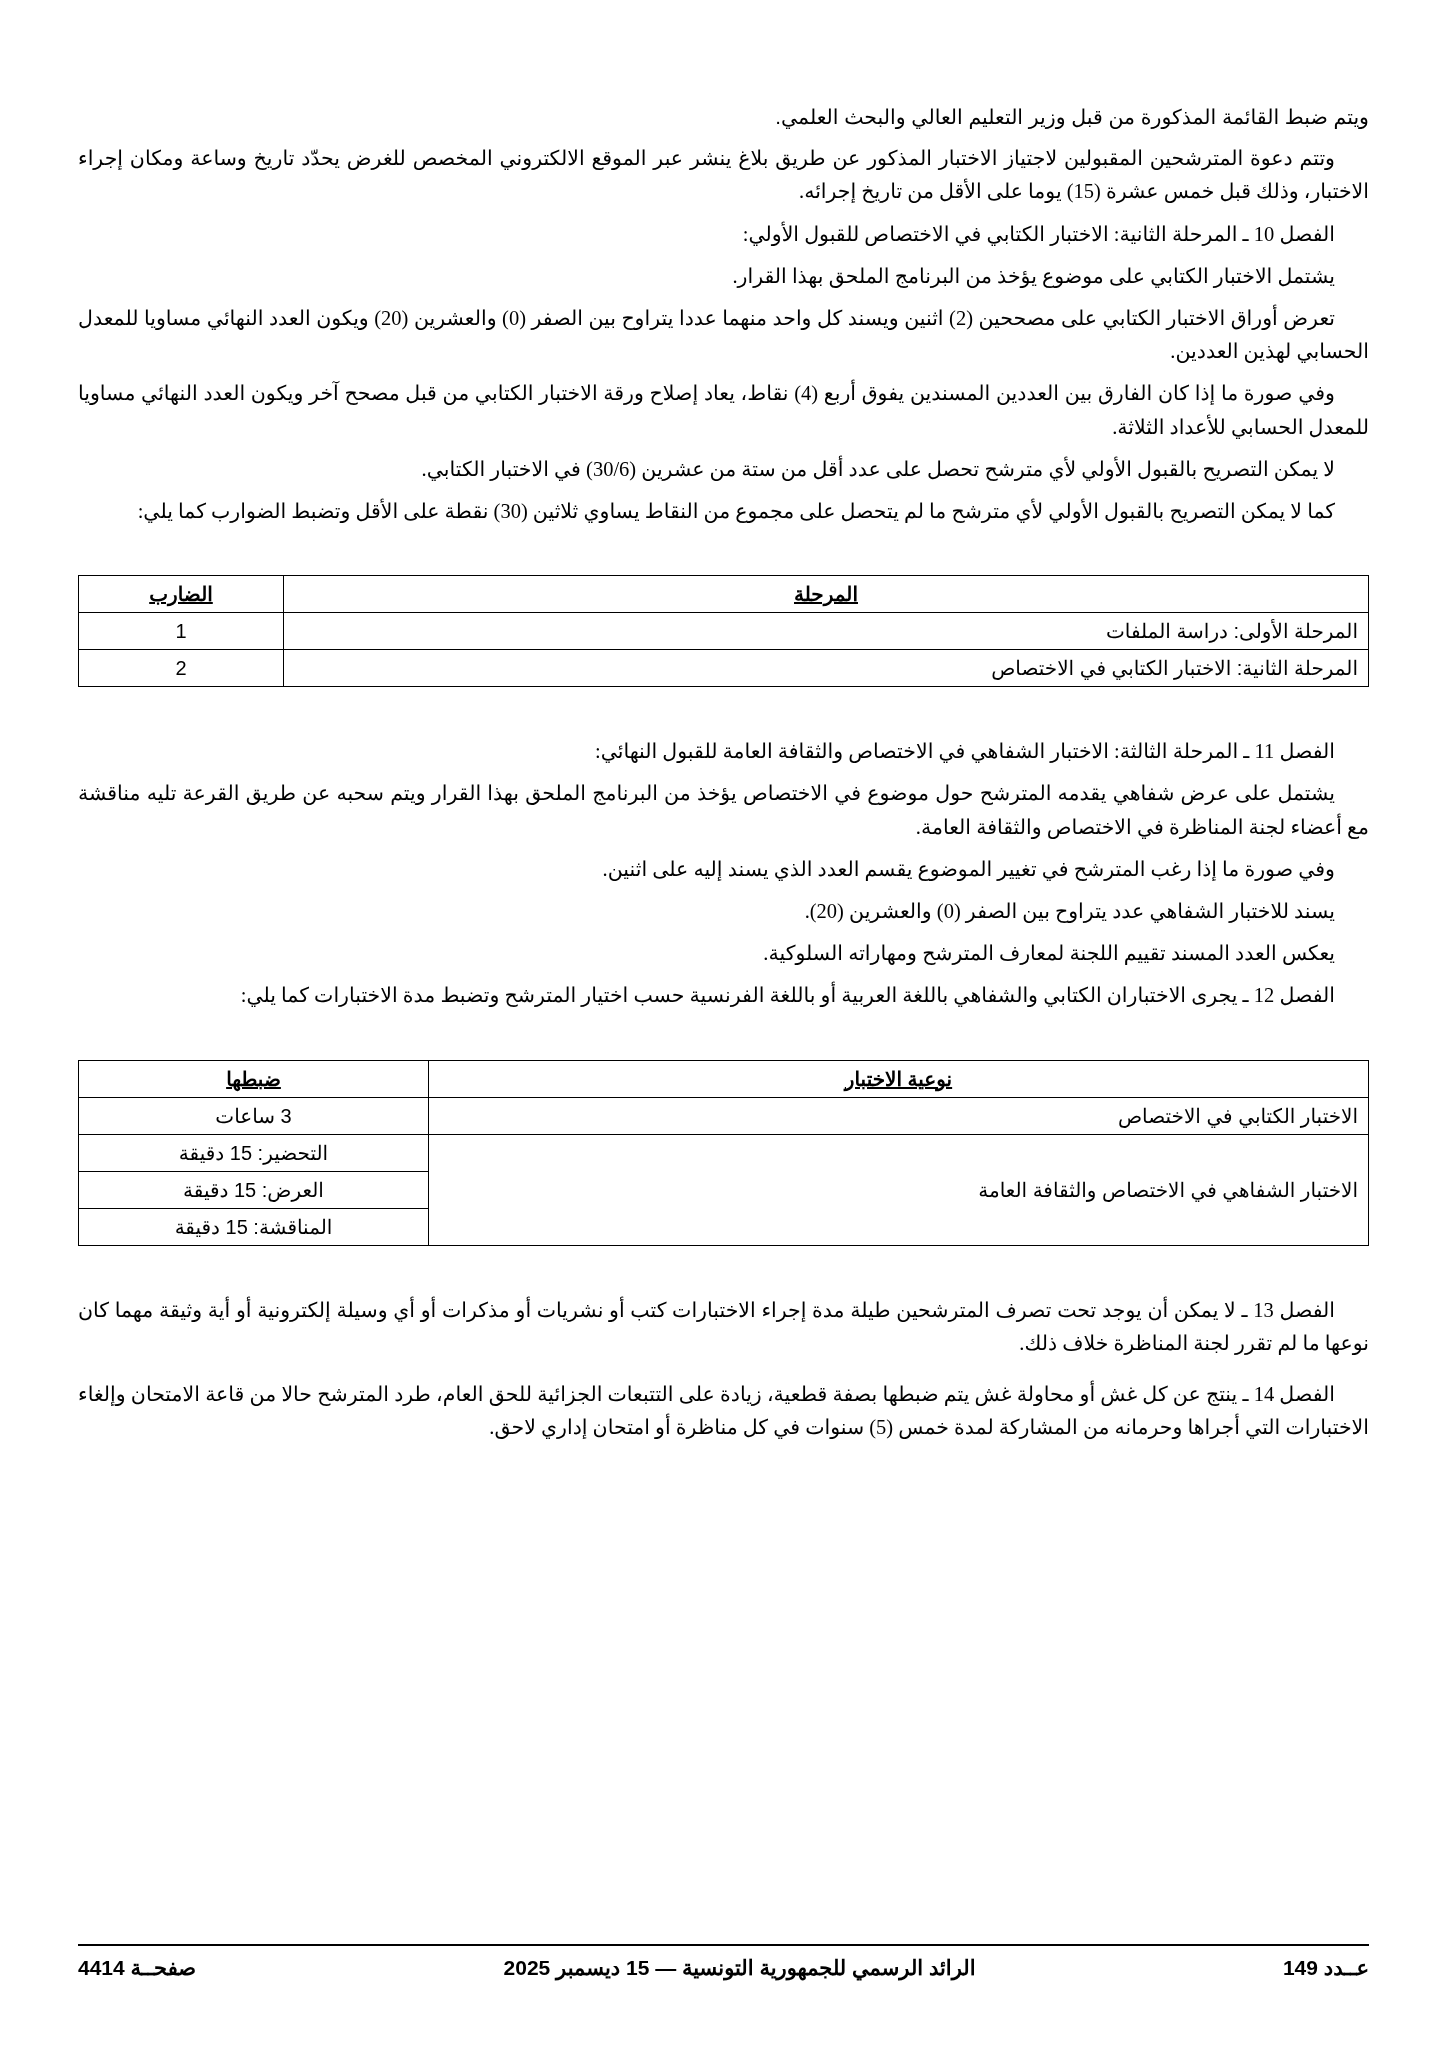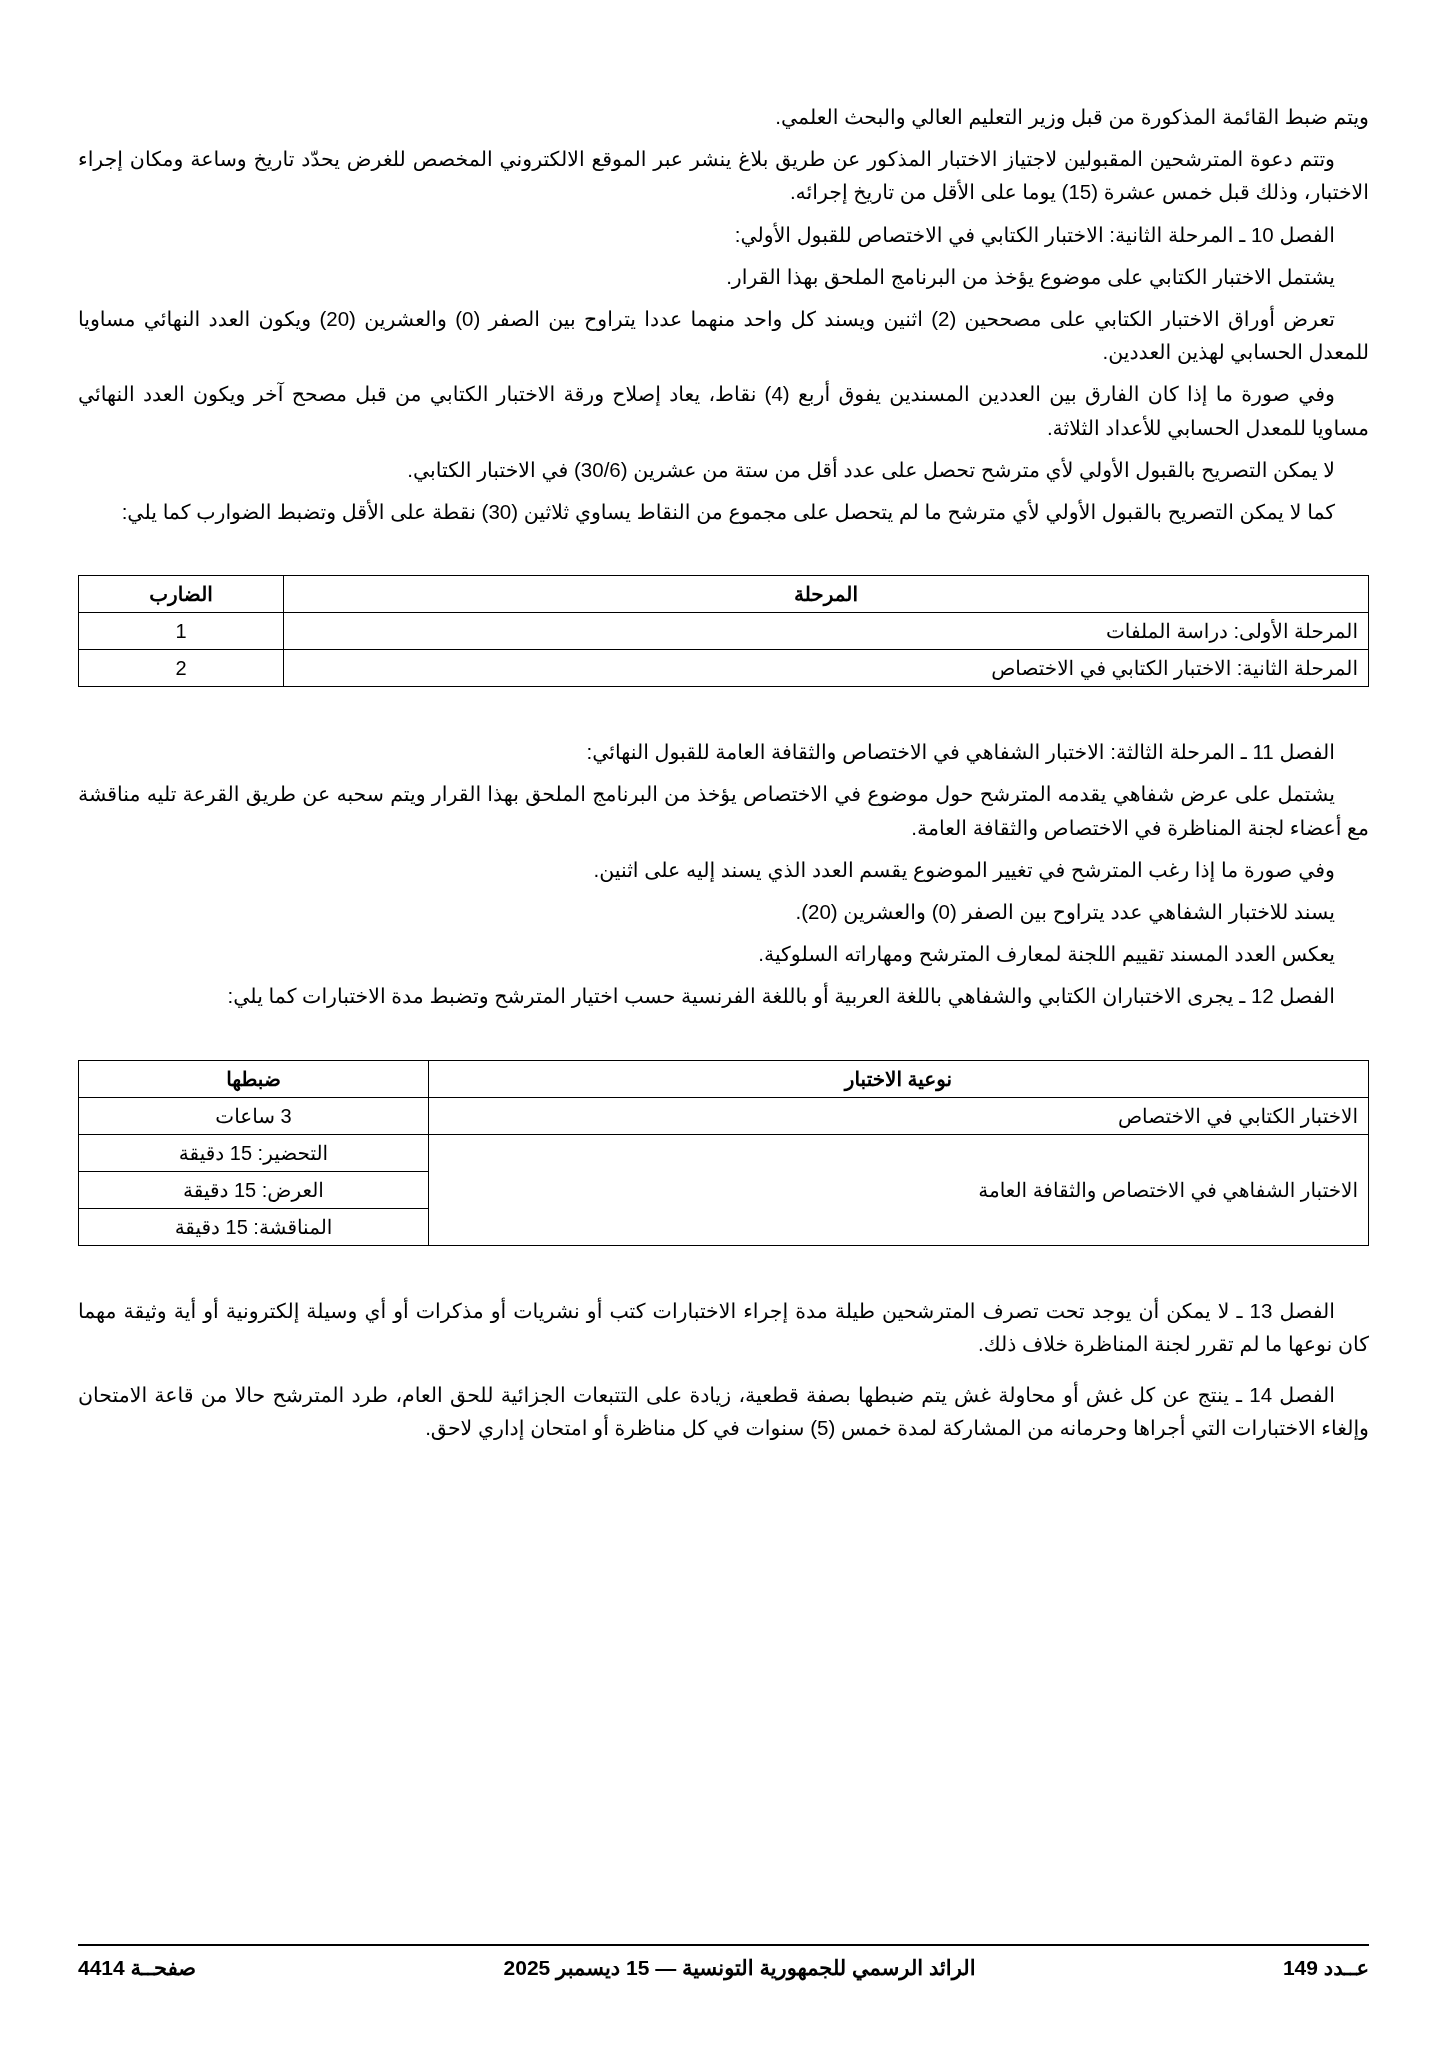--- a/index.html
+++ b/index.html
@@ -23,20 +23,21 @@
   .body-text {
     font-size: 20.5px;
     line-height: 1.62;
     text-align: justify;
     text-align-last: right;
     direction: rtl;
     margin: 0 0 9px 0;
   }
   .indent {
     text-indent: 34px;
+    font-family: Liberation Serif, serif;
   }
   .spacer-sm { height: 9px; }
   .spacer-md { height: 30px; }
   .spacer-lg { height: 48px; }
 
   table.doc-table {
     width: 100%;
     border-collapse: collapse;
     direction: rtl;
     margin: 8px 0 0 0;
@@ -44,20 +45,21 @@
   }
   table.doc-table td, table.doc-table th {
     border: 1px solid #000000;
     padding: 6px 10px;
     font-size: 20px;
     vertical-align: middle;
   }
   table.doc-table .hdr {
     text-align: center;
     font-weight: bold;
+    text-decoration: underline;
   }
   table.doc-table .cell-label {
     text-align: right;
   }
   table.doc-table .cell-center {
     text-align: center;
   }
   .t1-col-mult { width: 205px; }
   .t2-col-dur  { width: 350px; }
 

